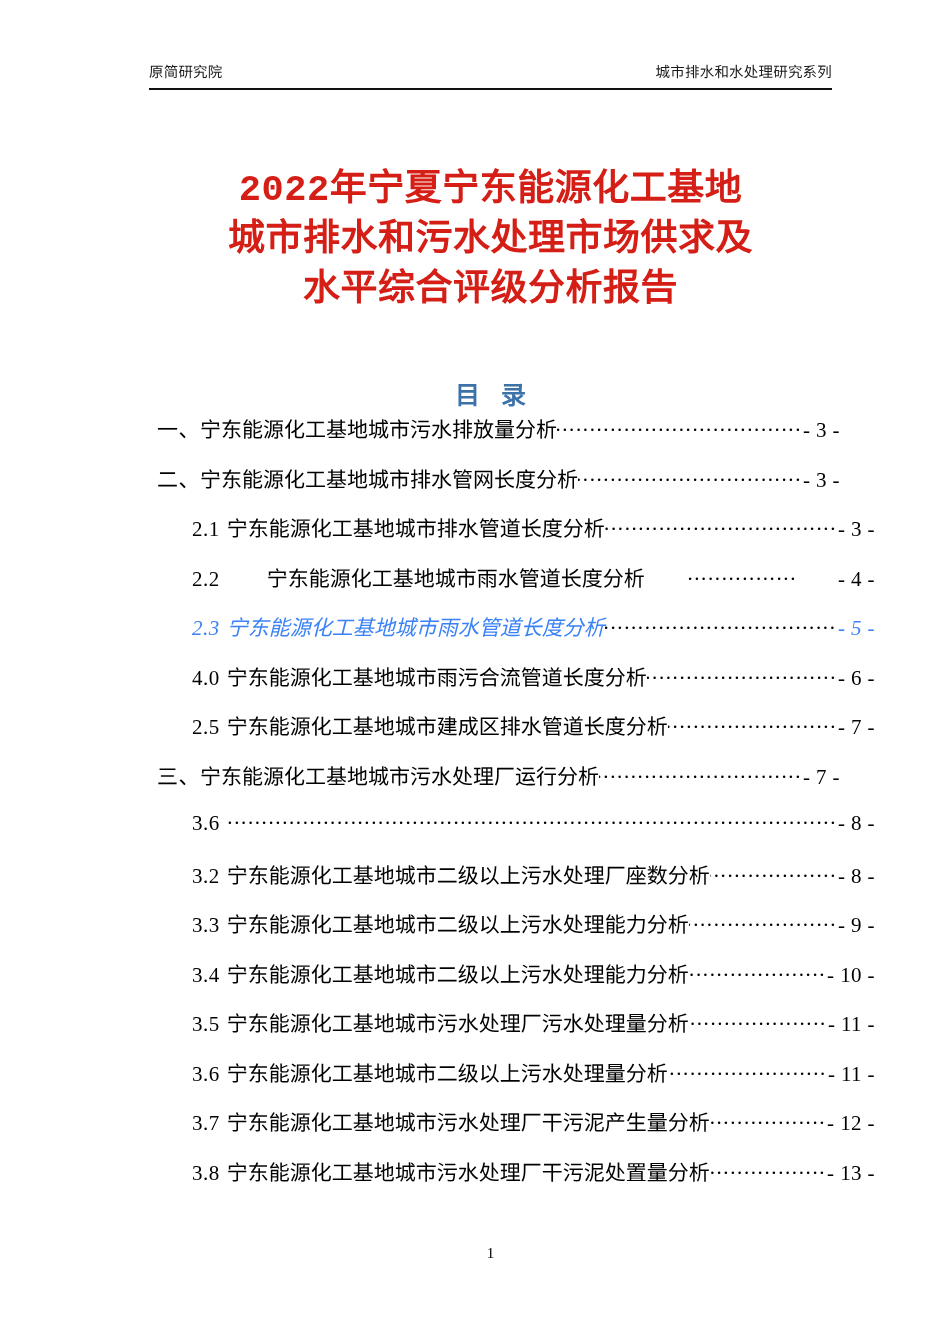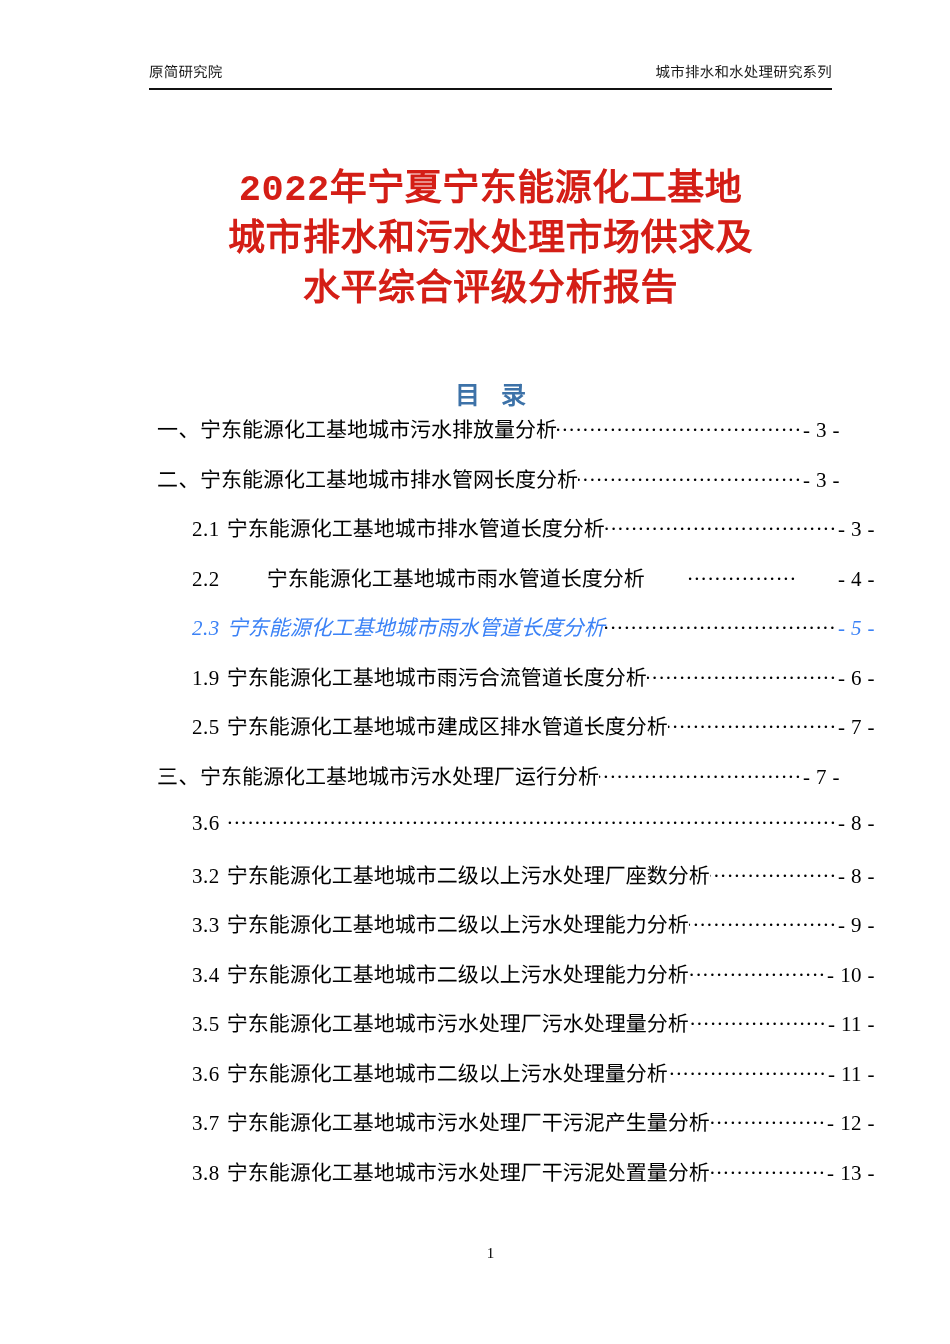--- a/index.html
+++ b/index.html
@@ -217,21 +217,21 @@
         <span class="toc-leader"></span>
         <span class="toc-page">- 4 -</span>
       </a>
       <a class="toc-entry level-2" href="#" style="color: #3b82f6; text-decoration: none; font-style: italic;">
         <span class="toc-num">2.3</span>
         <span class="toc-text">宁东能源化工基地城市雨水管道长度分析</span>
         <span class="toc-leader"></span>
         <span class="toc-page">- 5 -</span>
       </a>
       <a class="toc-entry level-2" href="#" style="color: rgb(0, 0, 0); text-decoration: none;">
-        <span class="toc-num">1.9</span>
+        <span class="toc-num">4.0</span>
         <span class="toc-text">宁东能源化工基地城市雨污合流管道长度分析</span>
         <span class="toc-leader"></span>
         <span class="toc-page">- 6 -</span>
       </a>
       <a class="toc-entry level-2" href="#" style="color: rgb(0, 0, 0); text-decoration: none;">
         <span class="toc-num">2.5</span>
         <span class="toc-text">宁东能源化工基地城市建成区排水管道长度分析</span>
         <span class="toc-leader"></span>
         <span class="toc-page">- 7 -</span>
       </a>

